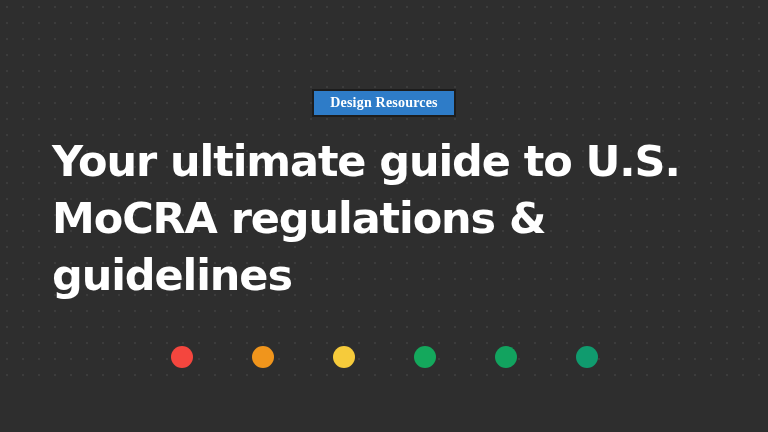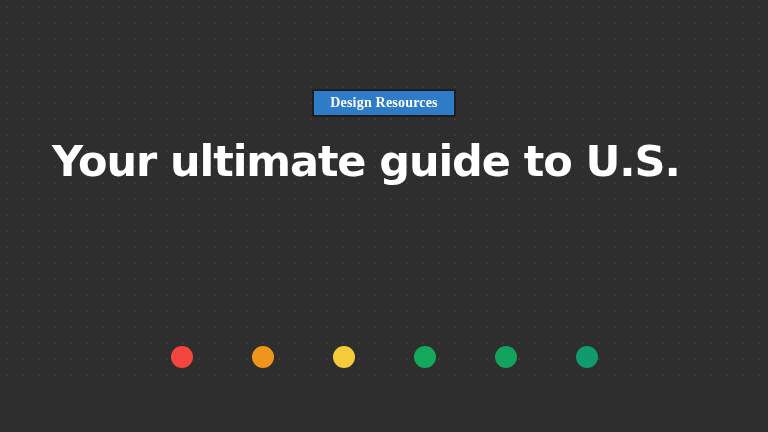--- a/index.html
+++ b/index.html
@@ -111,20 +111,22 @@
   <div class="dot-grid"></div>
 
   <div class="content">
 
     <div class="badge-wrap">
       <div class="badge" style="background-color: rgb(46, 124, 200); color: rgb(255, 255, 255); border-color: rgb(29, 29, 29);">Design Resources</div>
     </div>
 
     <div class="headline" style="color: rgb(255, 255, 255);">
       <span class="line">Your ultimate guide to U.S.</span>
+      <span class="line">MoCRA regulations &amp;</span>
+      <span class="line">guidelines</span>
     </div>
 
     <div class="dot-row">
       <span class="color-dot" style="background-color: rgb(244, 70, 62);"></span>
       <span class="color-dot" style="background-color: rgb(240, 149, 28);"></span>
       <span class="color-dot" style="background-color: rgb(246, 203, 59);"></span>
       <span class="color-dot" style="background-color: rgb(20, 168, 92);"></span>
       <span class="color-dot" style="background-color: rgb(18, 163, 95);"></span>
       <span class="color-dot" style="background-color: rgb(16, 155, 110);"></span>
     </div>

